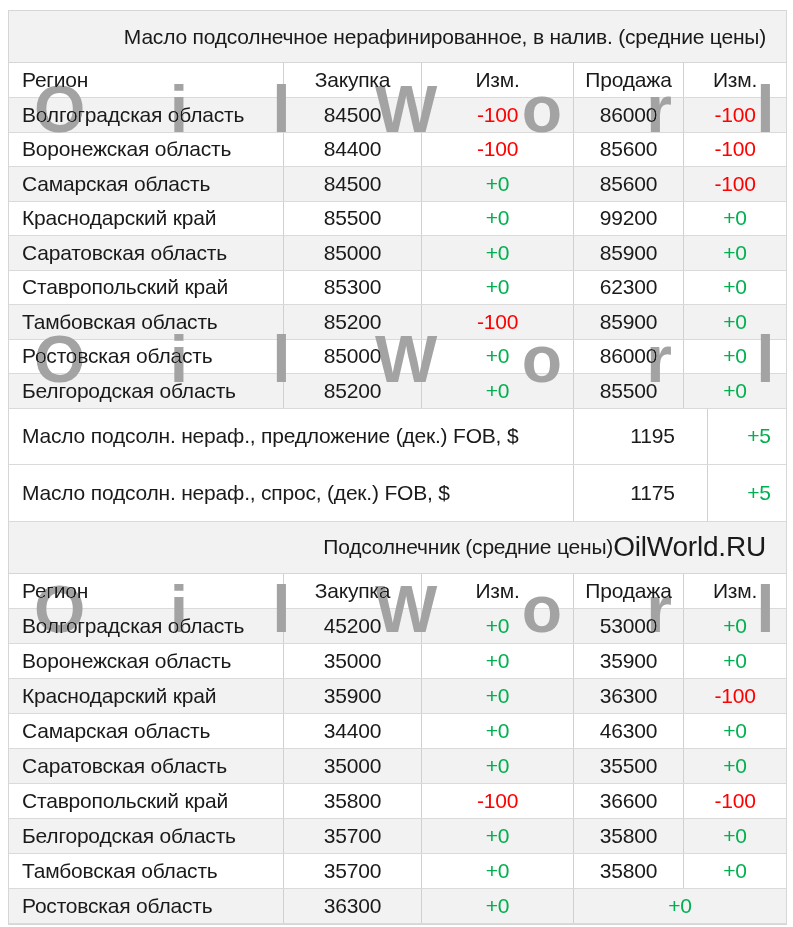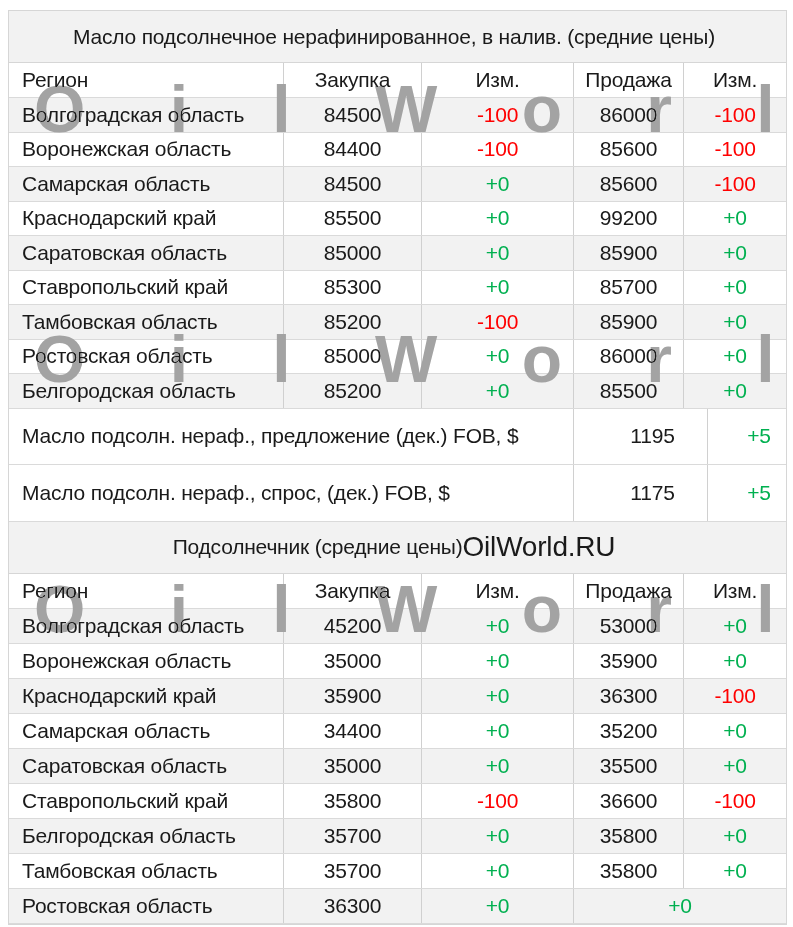--- a/index.html
+++ b/index.html
@@ -9,21 +9,21 @@
     color:#1a1a1a;
   }
   .tablebox{
     position:absolute;left:8px;top:10px;width:779px;
     border:1px solid #d6d6d6;box-sizing:border-box;background:#fff;
   }
   .title-row{
     height:52px;background:#f2f2f2;border-bottom:1px solid #d6d6d6;
     display:flex;align-items:center;padding:0 20px 0 13px;
     font-size:21px;letter-spacing:-0.2px;box-sizing:border-box;
-    justify-content:center;
+    justify-content:flex-end;
   }
   .hdr,.prow{display:flex;box-sizing:border-box;border-bottom:1px solid #dadada;}
   .hdr{height:35px;background:#ffffff;}
   .prow{height:34.5px;}
   .t2 .prow{height:35px;}
   .prow.stripe{background:#f2f2f2;}
   .cell{
     display:flex;align-items:center;justify-content:center;
     box-sizing:border-box;border-right:1px solid #d0d0d0;
     font-size:21px;letter-spacing:-0.2px;white-space:nowrap;overflow:hidden;
@@ -96,21 +96,21 @@
         <div class="cell c1">Саратовская область</div>
         <div class="cell c2">85000</div>
         <div class="cell c3 pos">+0</div>
         <div class="cell c4">85900</div>
         <div class="cell c5 pos">+0</div>
       </div>
       <div class="prow">
         <div class="cell c1">Ставропольский край</div>
         <div class="cell c2">85300</div>
         <div class="cell c3 pos">+0</div>
-        <div class="cell c4">85700</div>
+        <div class="cell c4">62300</div>
         <div class="cell c5 pos">+0</div>
       </div>
       <div class="prow stripe">
         <div class="cell c1">Тамбовская область</div>
         <div class="cell c2">85200</div>
         <div class="cell c3 neg">-100</div>
         <div class="cell c4">85900</div>
         <div class="cell c5 pos">+0</div>
       </div>
       <div class="prow">
@@ -170,21 +170,21 @@
         <div class="cell c1">Краснодарский край</div>
         <div class="cell c2">35900</div>
         <div class="cell c3 pos">+0</div>
         <div class="cell c4">36300</div>
         <div class="cell c5 neg">-100</div>
       </div>
       <div class="prow">
         <div class="cell c1">Самарская область</div>
         <div class="cell c2">34400</div>
         <div class="cell c3 pos">+0</div>
-        <div class="cell c4">35200</div>
+        <div class="cell c4">46300</div>
         <div class="cell c5 pos">+0</div>
       </div>
       <div class="prow stripe">
         <div class="cell c1">Саратовская область</div>
         <div class="cell c2">35000</div>
         <div class="cell c3 pos">+0</div>
         <div class="cell c4">35500</div>
         <div class="cell c5 pos">+0</div>
       </div>
       <div class="prow">

